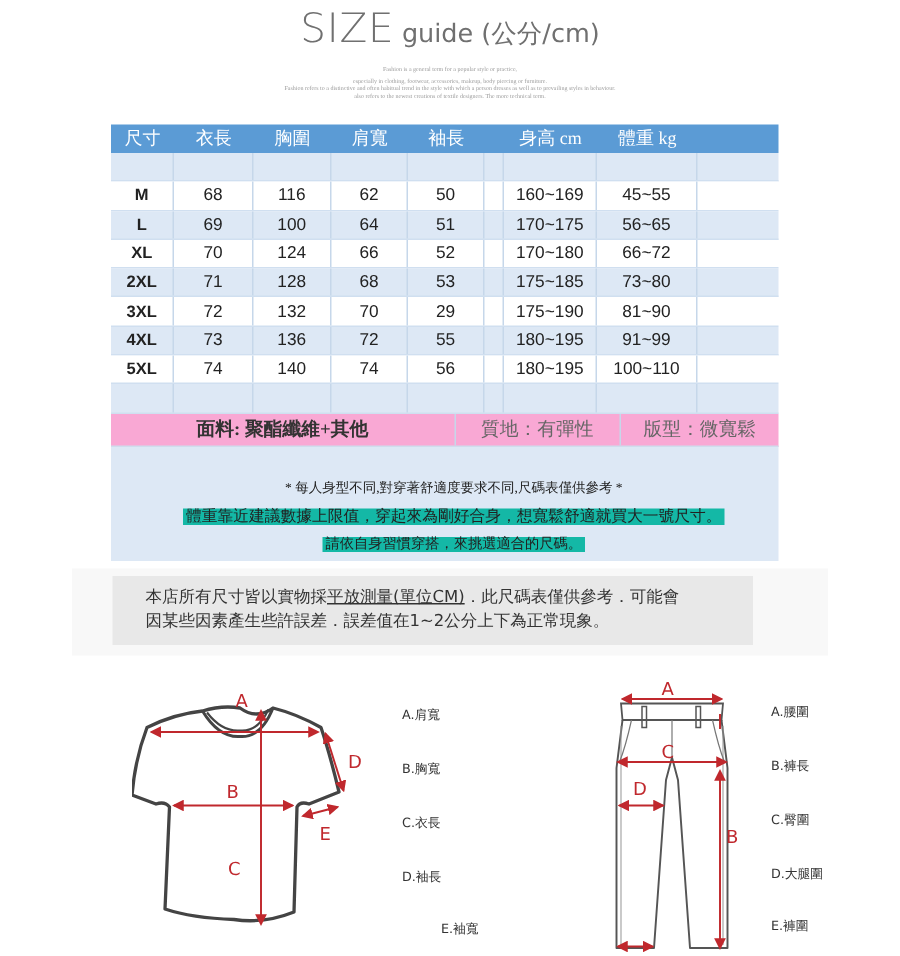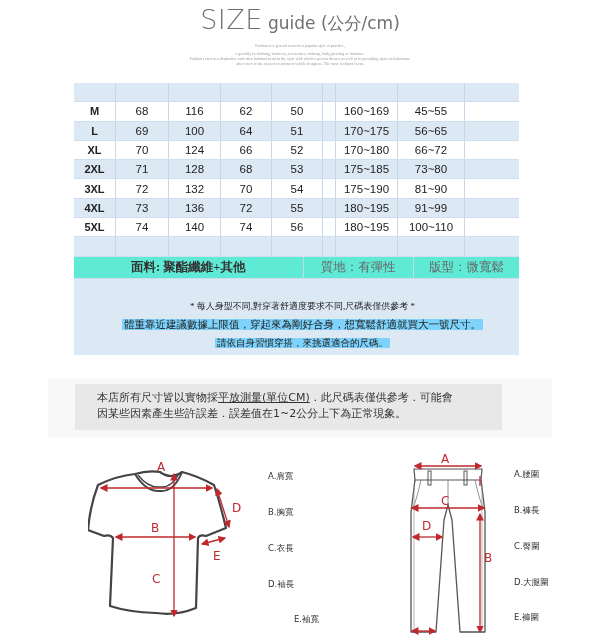--- a/index.html
+++ b/index.html
@@ -21,33 +21,33 @@
   .hdr { background: #5b9bd5; height: 19px; }
   .hdr .cell { color: #ffffff; font-family: "Liberation Serif", serif; font-size: 12px; border-right: none; }
   .band { background: #dde8f5; }
   .white { background: #ffffff; }
   .row.body { border-bottom: 1px solid #d0dff0; }
   .size-lbl { font-weight: bold; font-size: 11px; }
 
   .c0 { width: 42px; } .c1 { width: 53px; } .c2 { width: 52px; } .c3 { width: 51px; }
   .c4 { width: 51px; } .c5 { width: 13px; } .c6 { width: 62px; } .c7 { width: 67px; } .c8 { width: 54px; }
 
-  .material-row { display: flex; height: 22px; background: #5eead4; border-bottom: 1px solid #cfdcec; }
+  .material-row { display: flex; height: 22px; background: #f9a8d4; border-bottom: 1px solid #cfdcec; }
   .material-row .m { display: flex; align-items: center; justify-content: center; font-family: "Liberation Serif", serif; font-size: 12.5px; color: #333; border-right: 1px solid #c6d7ea; }
   .material-row .m:last-child { border-right: none; }
   .m1 { width: 262px; font-weight: bold; }
   .m2 { width: 126px; color: #666 !important; }
   .m3 { width: 120px; color: #666 !important; }
 
   .notes { background: #dde8f5; height: 76px; position: relative; }
   .notes div { position: absolute; left: 0; width: 445px; text-align: center; font-family: "Liberation Serif", serif; color: #222; padding-left: 12px; }
   .notes .n1 { top: 21px; font-size: 9px; }
   .notes .n2 { top: 39px; font-size: 10.5px; }
   .notes .n3 { top: 58px; font-size: 9.5px; }
-  .notes span { background: #7dd3fc; padding: 0 2px; }
+  .notes span { background: #14b8a6; padding: 0 2px; }
 
   .disclaimer-wrap { position: absolute; left: 48px; top: 379px; width: 504px; height: 58px; background: #f8f8f8; }
   .disclaimer { position: absolute; left: 27px; top: 5px; width: 427px; height: 46px; background: #e8e8e8;
                 padding: 6px 0 0 22px; font-family: "DejaVu Sans", sans-serif; font-size: 11px; color: #333; line-height: 16px; }
   .disclaimer u { text-decoration: underline; }
 
   .diagram { position: absolute; }
   .legend-item { position: absolute; font-family: "DejaVu Sans", sans-serif; font-size: 8.5px; color: #333; }
 </style>
 </head>
@@ -59,20 +59,31 @@
 </div>
 
 <div class="tagline">
   <div class="l1">Fashion is a general term for a popular style or practice,</div>
   <div>especially in clothing, footwear, accessories, makeup, body piercing or furniture.</div>
   <div>Fashion refers to a distinctive and often habitual trend in the style with which a person dresses as well as to prevailing styles in behaviour.</div>
   <div>also refers to the newest creations of textile designers. The more technical term.</div>
 </div>
 
 <div class="size-table">
+  <div class="row hdr">
+    <div class="cell c0">尺寸</div>
+    <div class="cell c1">衣長</div>
+    <div class="cell c2">胸圍</div>
+    <div class="cell c3">肩寬</div>
+    <div class="cell c4">袖長</div>
+    <div class="cell c5"></div>
+    <div class="cell c6">身高 cm</div>
+    <div class="cell c7">體重 kg</div>
+    <div class="cell c8"></div>
+  </div>
 
   <div class="row band body">
     <div class="cell c0"></div>
     <div class="cell c1"></div>
     <div class="cell c2"></div>
     <div class="cell c3"></div>
     <div class="cell c4"></div>
     <div class="cell c5"></div>
     <div class="cell c6"></div>
     <div class="cell c7"></div>
@@ -121,21 +132,21 @@
     <div class="cell c5"></div>
     <div class="cell c6">175~185</div>
     <div class="cell c7">73~80</div>
     <div class="cell c8"></div>
   </div>
   <div class="row white body">
     <div class="cell c0 size-lbl">3XL</div>
     <div class="cell c1">72</div>
     <div class="cell c2">132</div>
     <div class="cell c3">70</div>
-    <div class="cell c4">54</div>
+    <div class="cell c4">29</div>
     <div class="cell c5"></div>
     <div class="cell c6">175~190</div>
     <div class="cell c7">81~90</div>
     <div class="cell c8"></div>
   </div>
   <div class="row band body">
     <div class="cell c0 size-lbl">4XL</div>
     <div class="cell c1">73</div>
     <div class="cell c2">136</div>
     <div class="cell c3">72</div>

